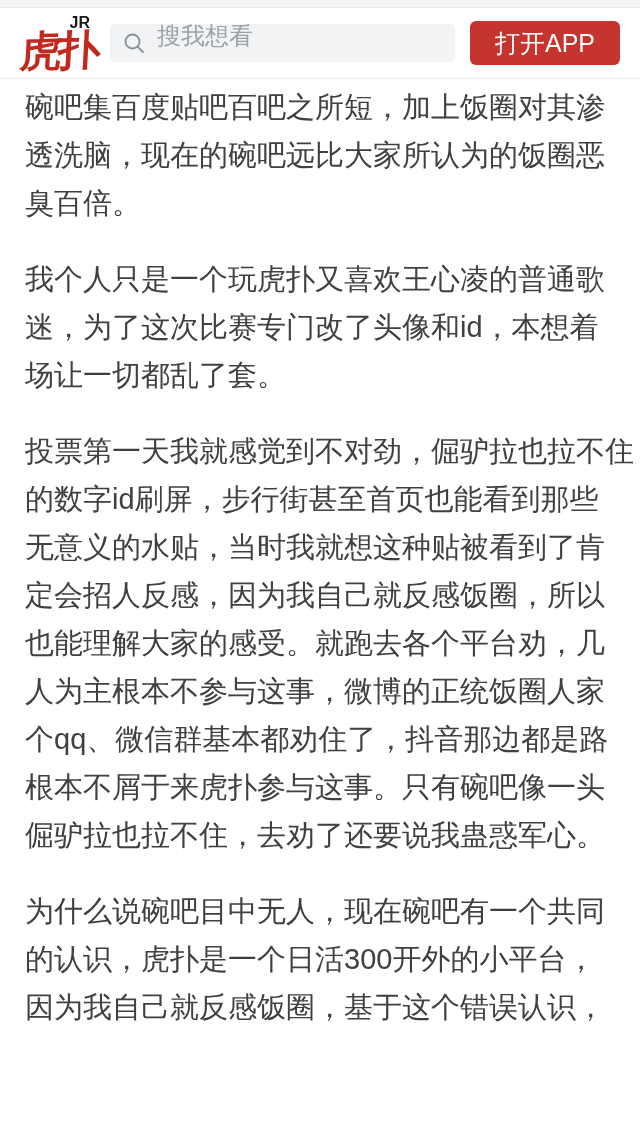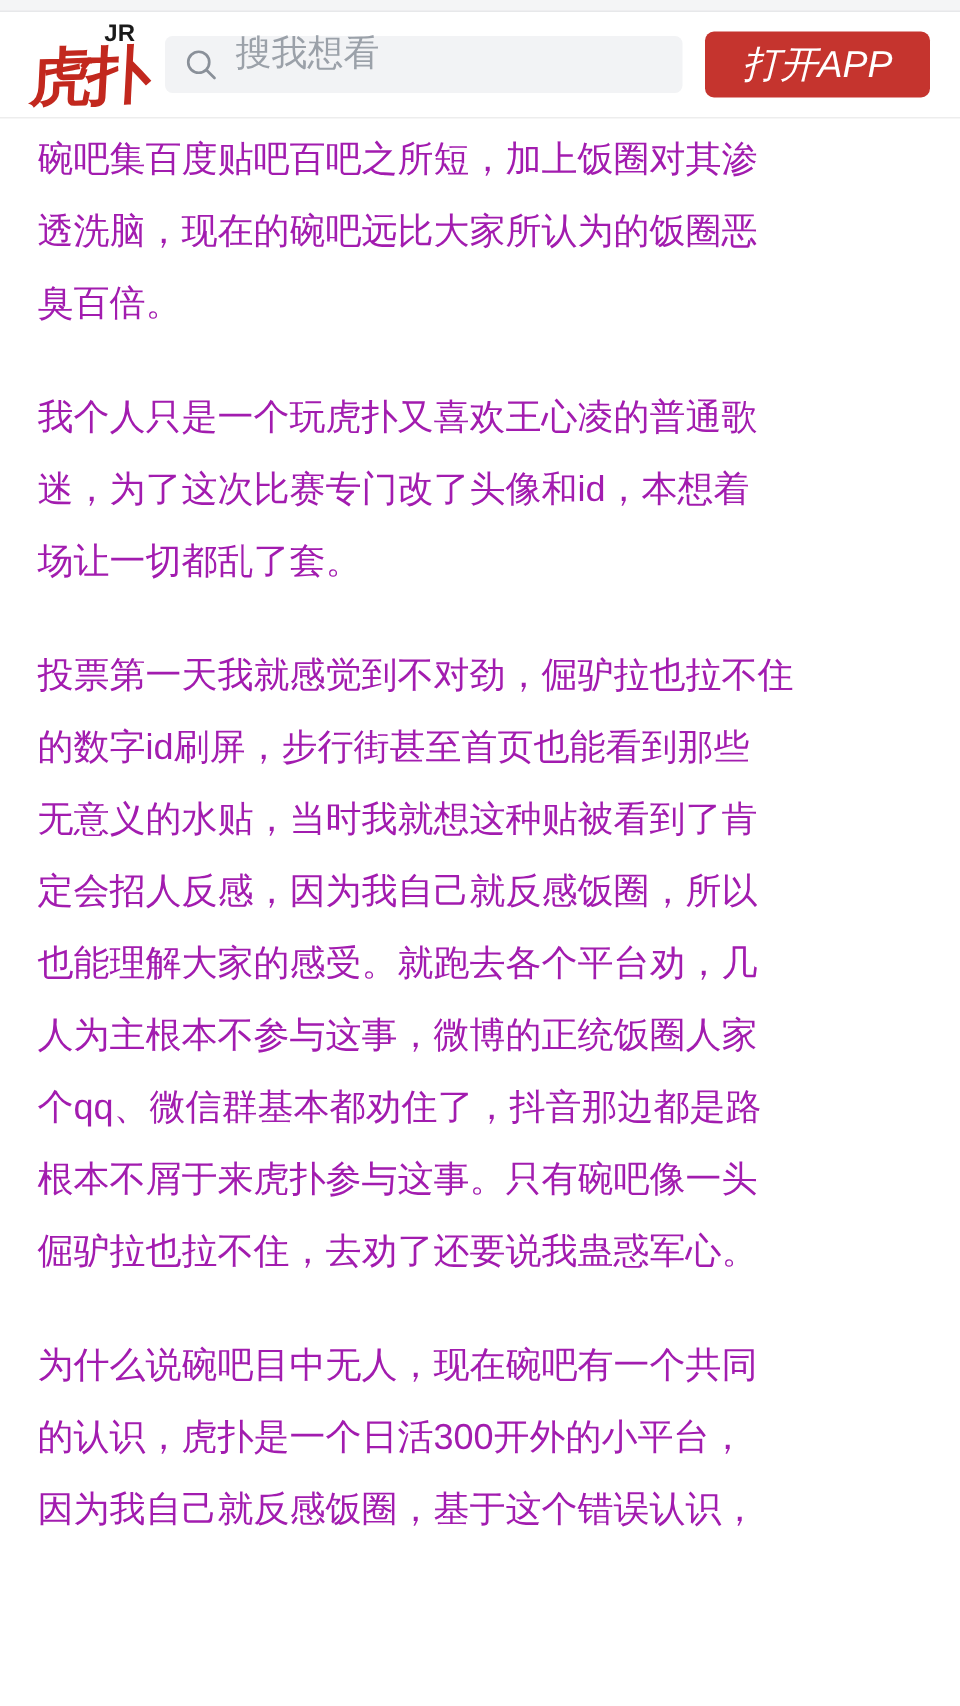--- a/index.html
+++ b/index.html
@@ -82,33 +82,32 @@
     height: 44px;
     background: #c5342e;
     color: #ffffff;
     font-size: 25px;
     line-height: 1;
     border: none;
     border-radius: 6px;
     font-family: inherit;
     cursor: pointer;
     padding: 0;
-    font-style: italic;
   }
   .article {
     padding: 4px 25px 0 25px;
   }
   .para {
     margin: 0 0 28px 0;
   }
   .line {
     display: block;
-    font-size: 24px;
+    font-size: 29px;
     line-height: 48px;
-    color: #a21caf;
+    color: #404040;
     white-space: nowrap;
     letter-spacing: 0;
   }
 </style>
 </head>
 <body>
 
 <div class="top-strip"></div>
 
 <header class="app-header">

